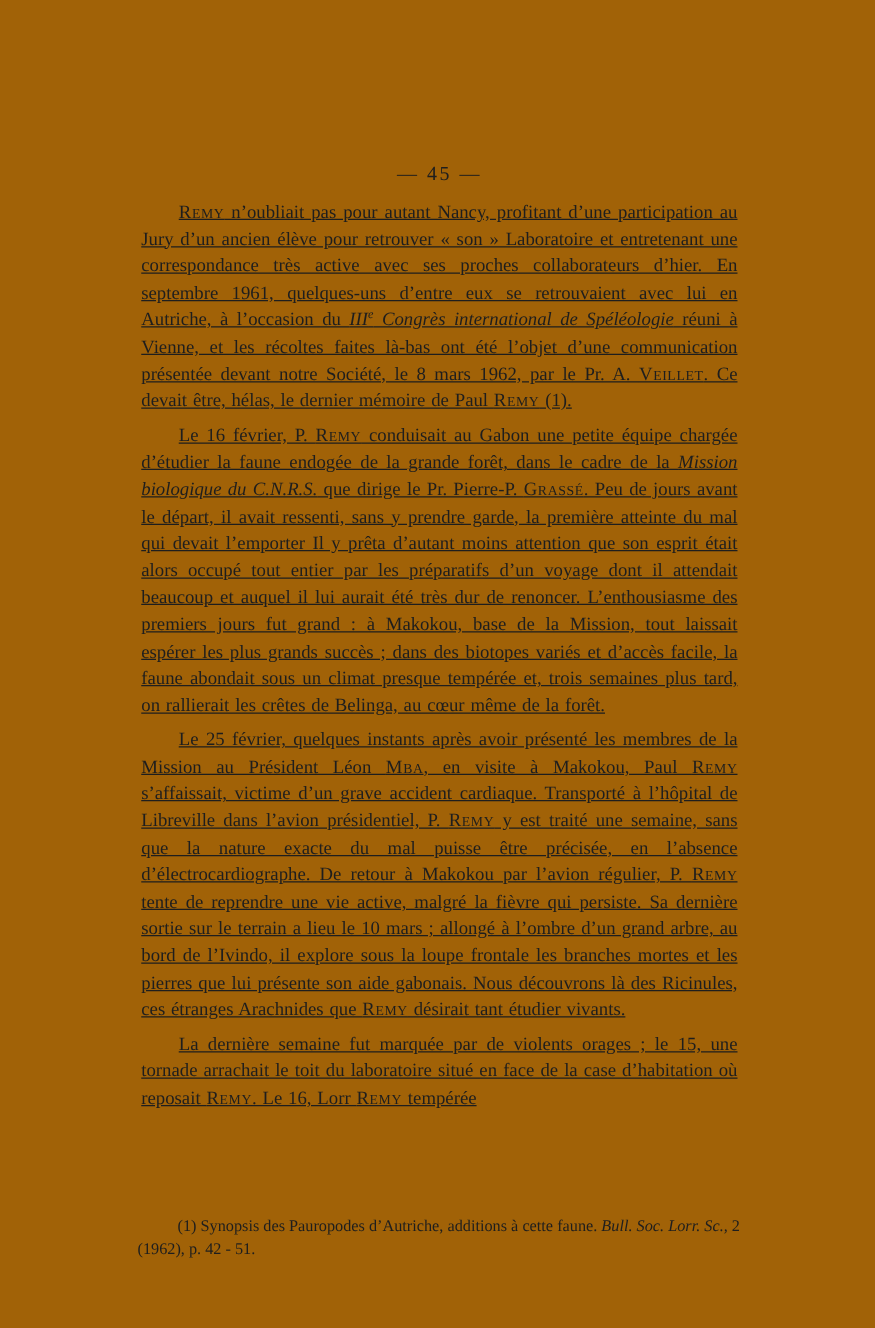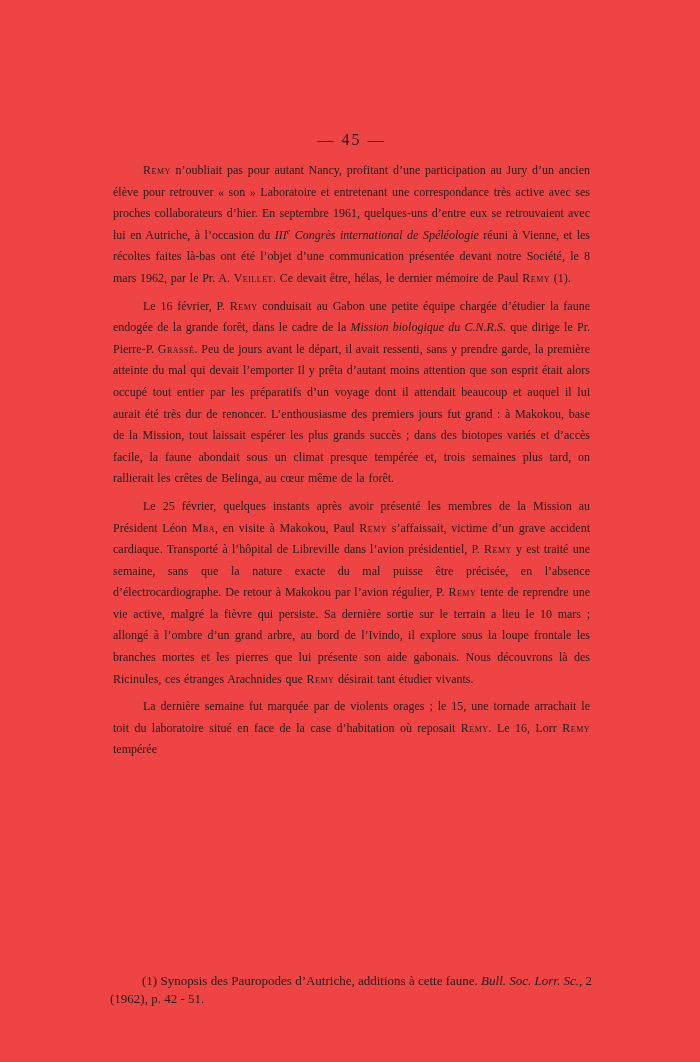--- a/index.html
+++ b/index.html
@@ -4,43 +4,44 @@
 <style>
   html, body {
     margin: 0;
     padding: 0;
     background: #ffffff;
   }
   .page {
     position: relative;
     width: 700px;
     height: 1062px;
-    background: #ef4444;
+    background: #a16207;
     overflow: hidden;
     font-family: "Liberation Serif", "DejaVu Serif", serif;
     color: #1e1e1e;
   }
   .page-number {
     position: absolute;
     top: 131px;
     left: 113px;
     width: 477px;
     text-align: center;
     font-size: 16px;
     letter-spacing: 2px;
   }
   .body-text {
     position: absolute;
     top: 160px;
     left: 113px;
     width: 477px;
-    font-size: 12px;
+    font-size: 15px;
     line-height: 21.6px;
     text-align: justify;
     word-spacing: 0.06em;
+    text-decoration: underline;
   }
   .para {
     margin: 0;
     text-indent: 30px;
   }
   .para + .para {
     margin-top: 6px;
   }
   .footnote {
     position: absolute;

